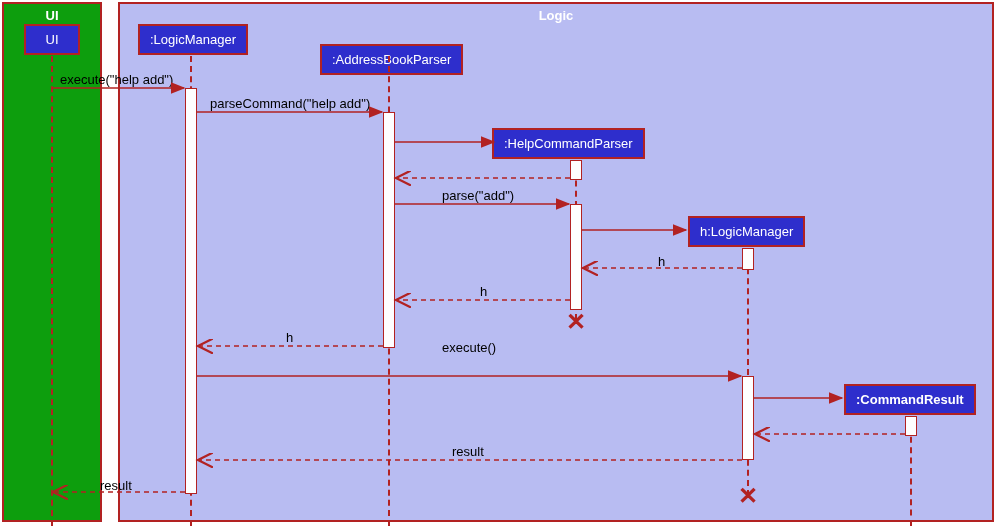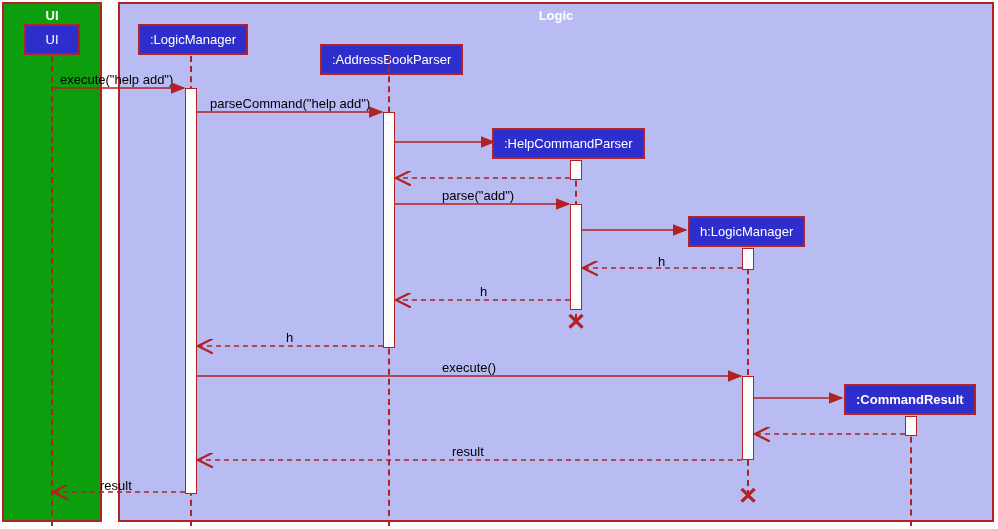--- a/index.html
+++ b/index.html
@@ -136,21 +136,21 @@
 
 <div class="destroy-x" style="left:576px; top:322px;">✕</div>
 <div class="destroy-x" style="left:748px; top:496px;">✕</div>
 
 <div class="msg-label" style="left:60px; top:72px;">execute("help add")</div>
 <div class="msg-label" style="left:210px; top:96px;">parseCommand("help add")</div>
 <div class="msg-label" style="left:442px; top:188px;">parse("add")</div>
 <div class="msg-label" style="left:658px; top:254px;">h</div>
 <div class="msg-label" style="left:480px; top:284px;">h</div>
 <div class="msg-label" style="left:286px; top:330px;">h</div>
-<div class="msg-label" style="left:442px; top:360px;">execute()</div>
+<div class="msg-label" style="left:442px; top:340px;">execute()</div>
 <div class="msg-label" style="left:452px; top:444px;">result</div>
 <div class="msg-label" style="left:100px; top:478px;">result</div>
 
 <svg class="arrows">
   <defs>
     <marker id="arrow-solid" markerWidth="10" markerHeight="8" refX="9" refY="4" orient="auto">
       <path d="M0,0 L10,4 L0,8 Z" fill="#B22222"></path>
     </marker>
     <marker id="arrow-open" markerWidth="12" markerHeight="10" refX="10" refY="5" orient="auto">
       <path d="M0,0 L10,5 L0,10" fill="none" stroke="#B22222" stroke-width="1.5"></path>

